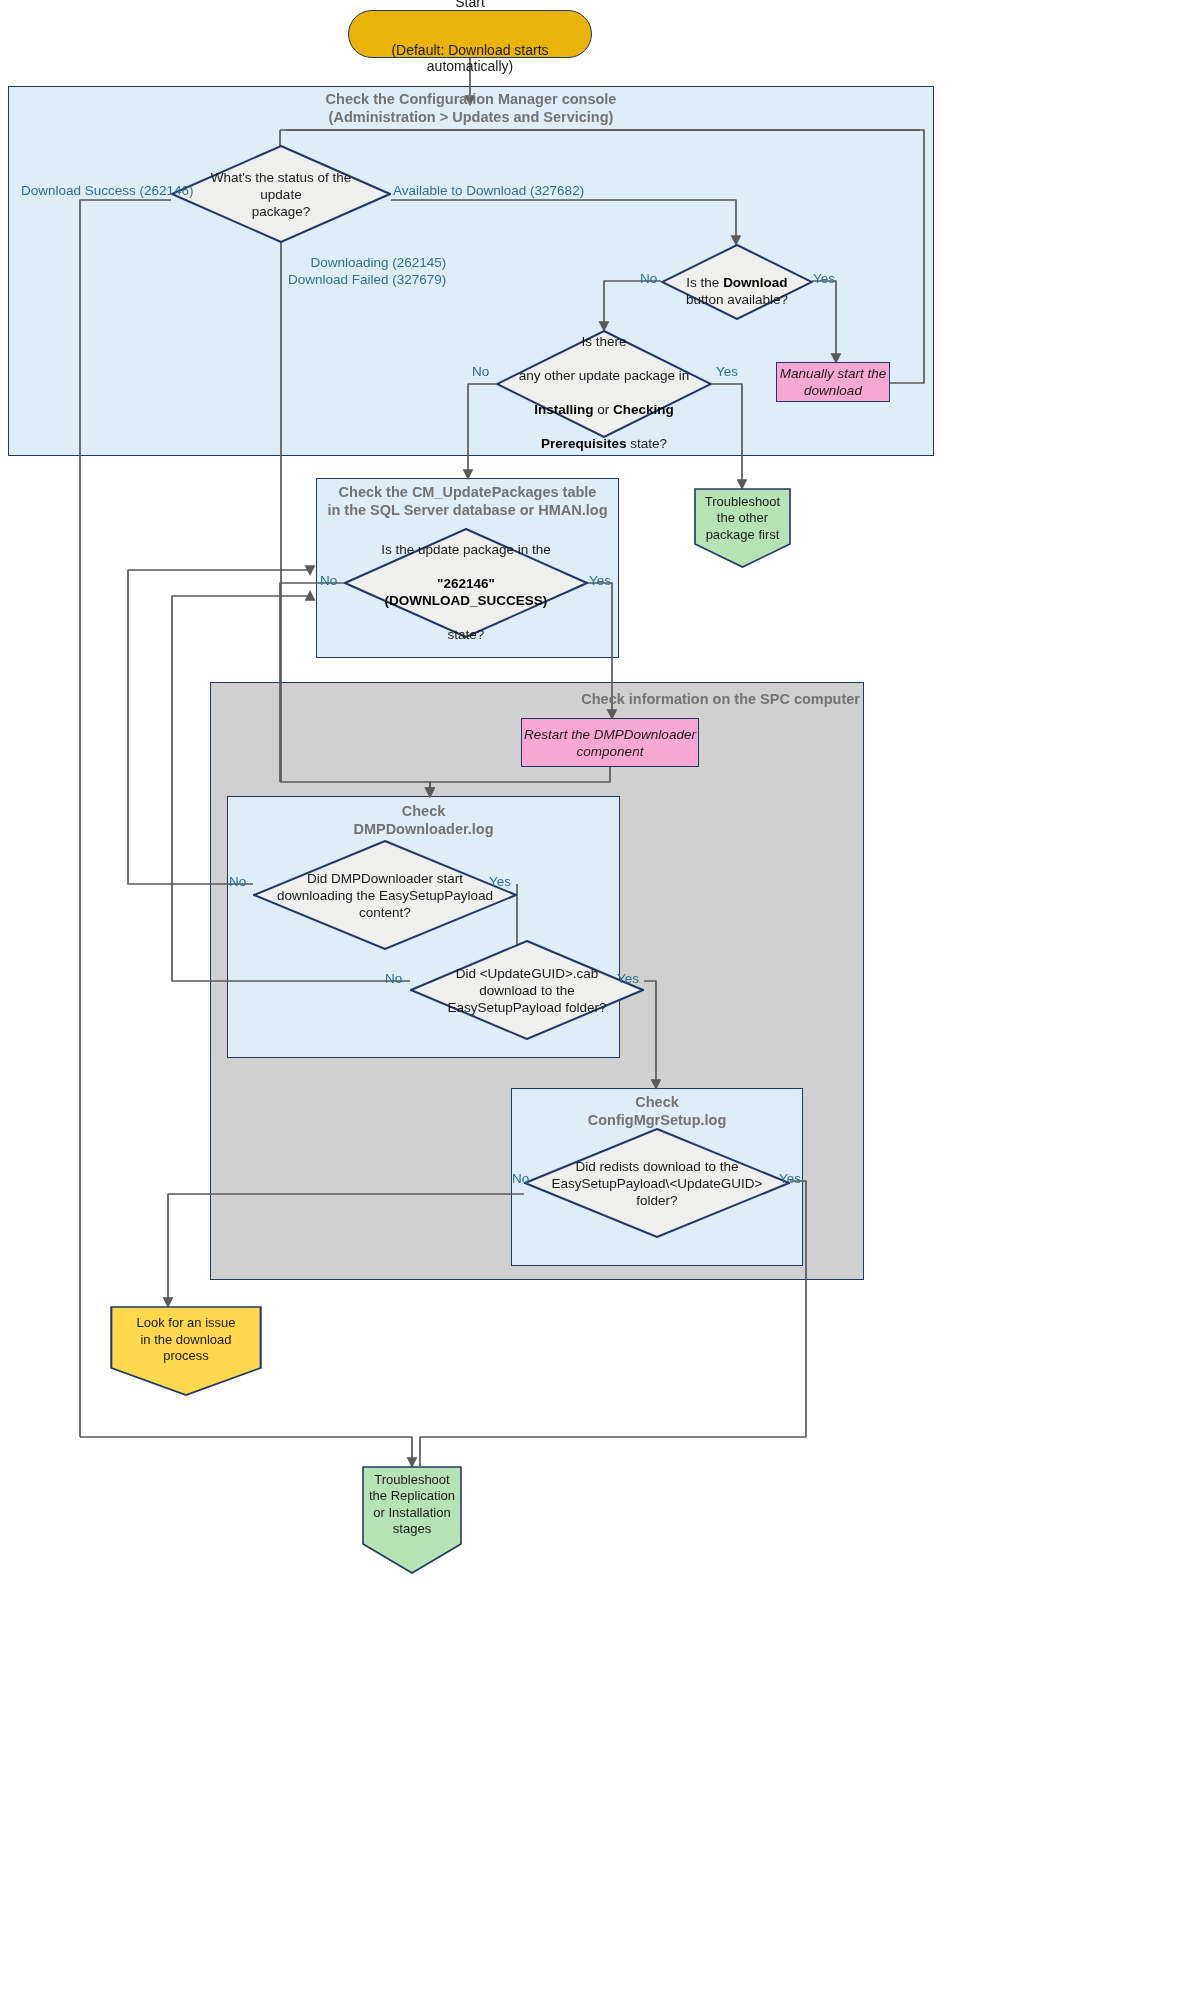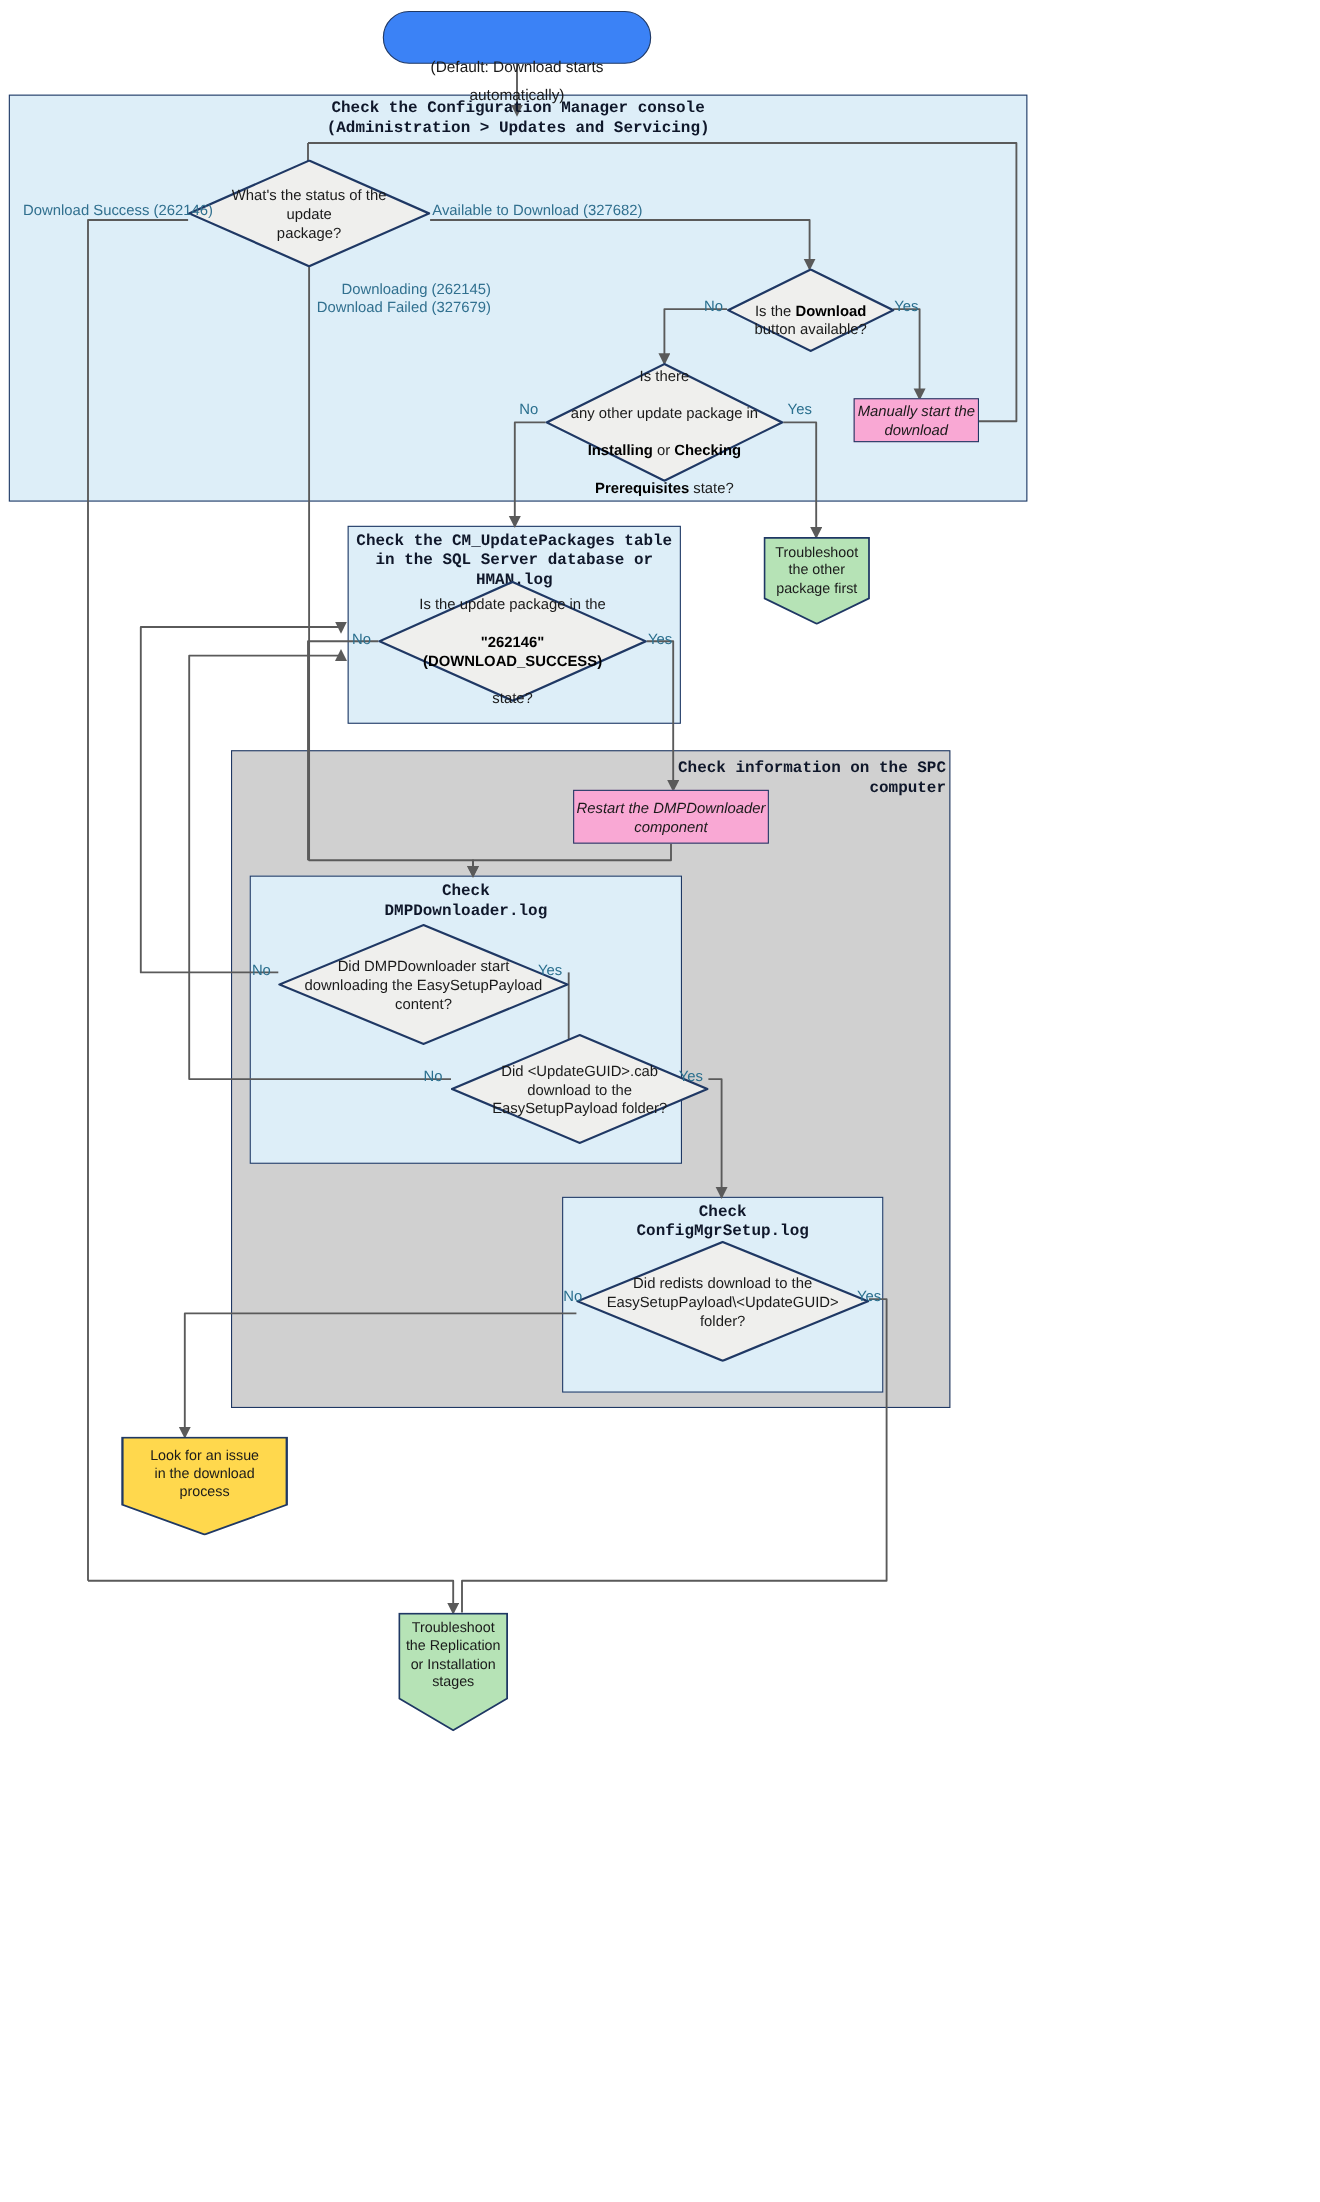--- a/index.html
+++ b/index.html
@@ -34,50 +34,49 @@
   }
   .cont-gray{
     background:#d0d0d0;
     border:1.6px solid #1f3864;
   }
   .cont-title{
     position:absolute;
     font-weight:bold;
     font-size:14.5px;
     line-height:18px;
-    color:#0f172a;
+    color:#737373;
     text-align:center;
     white-space:pre-line;
     z-index:6;
-    font-family:Liberation Mono, monospace;
   }
   
   .node{
     position:absolute;
     box-sizing:border-box;
     display:flex;
     align-items:center;
     justify-content:center;
     text-align:center;
     z-index:6;
   }
   .node span{display:block;white-space:pre-line;}
   .proc{
     background:#f9a8d4;
     border:1.6px solid #1f3864;
     font-size:13.5px;
     line-height:17px;
     font-style:italic;
   }
   .rounded{
-    background:#3b82f6;
+    background:#eab308;
     border:1.8px solid #1f3864;
     border-radius:24px;
     font-size:14px;
-    line-height:26px;
+    line-height:16px;
   }
   
   .diamond{
     position:absolute;
     z-index:6;
   }
   .diamond .shape{
     position:absolute;
     left:0;top:0;width:100%;height:100%;
   }

